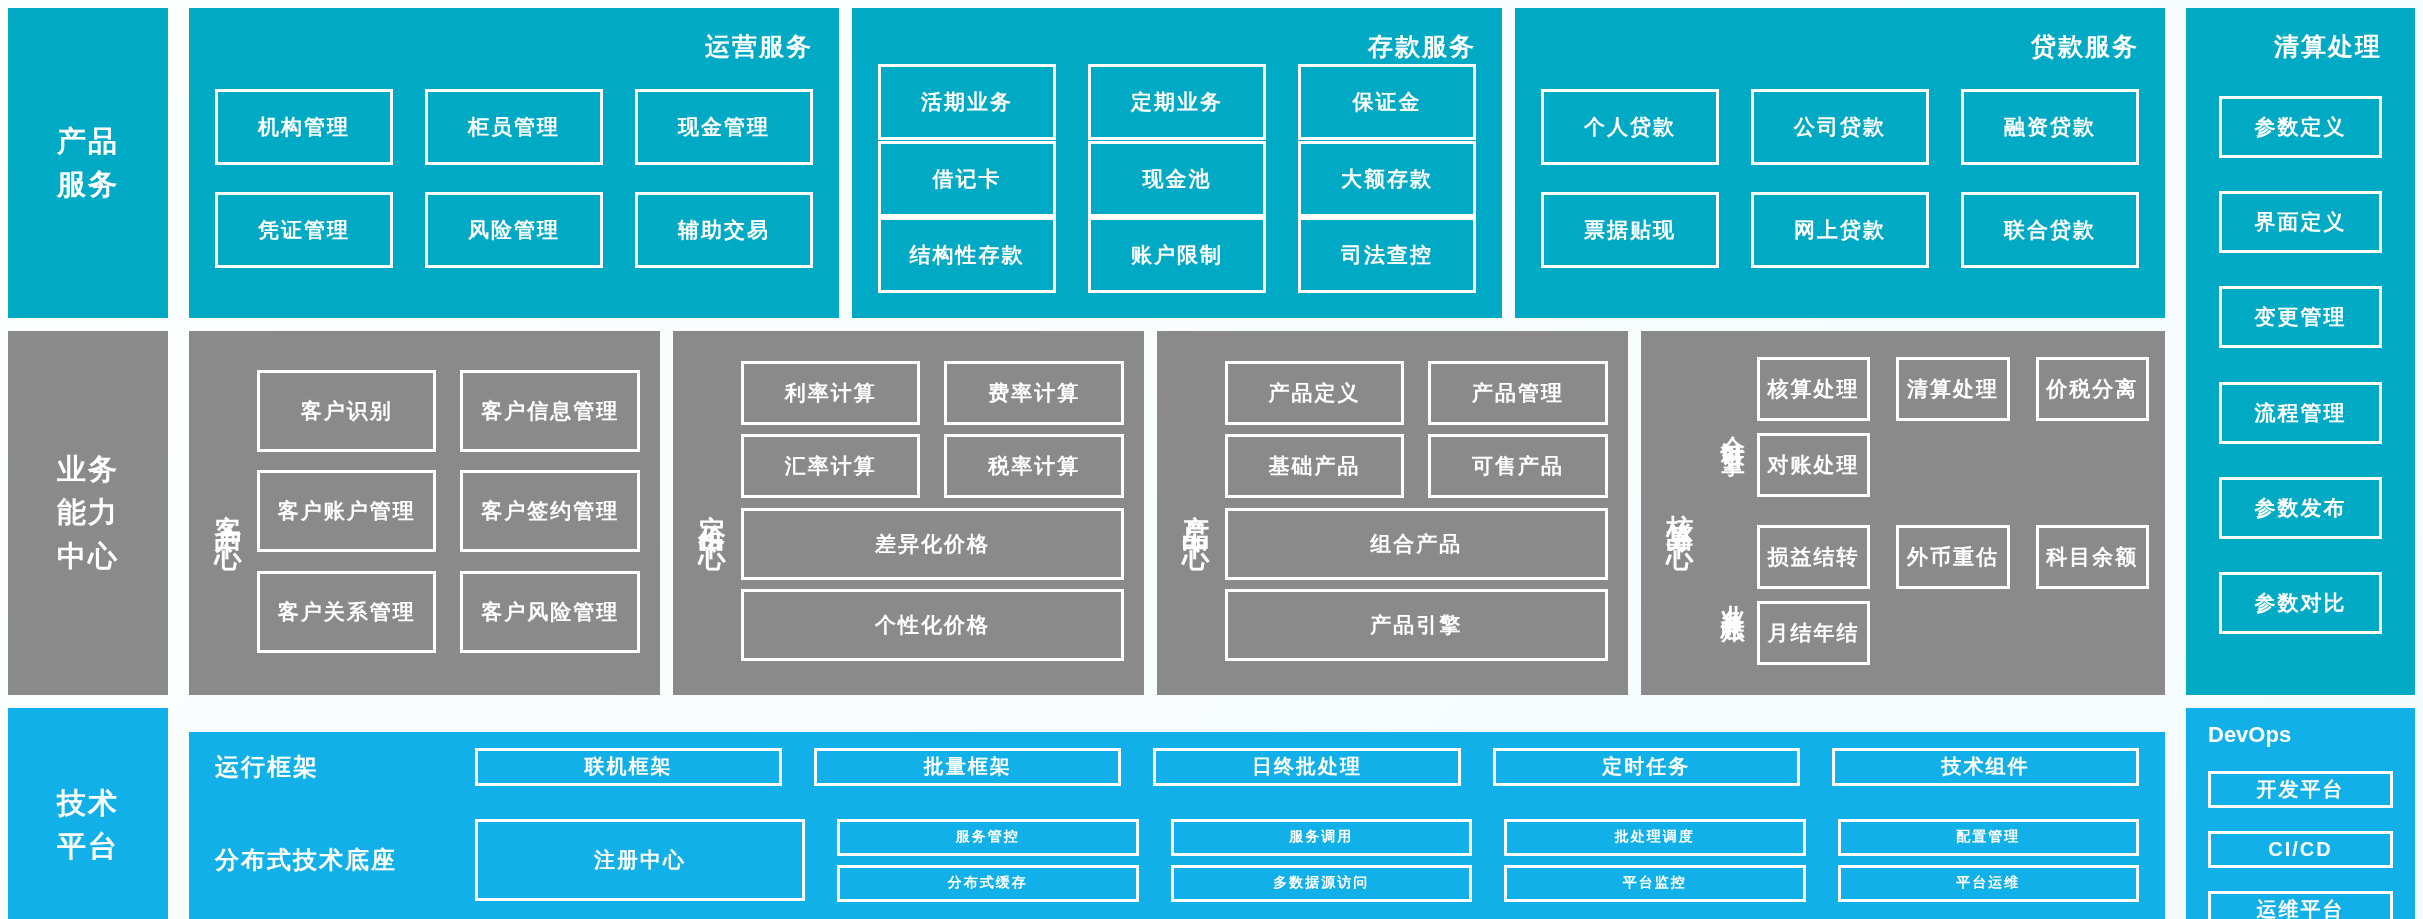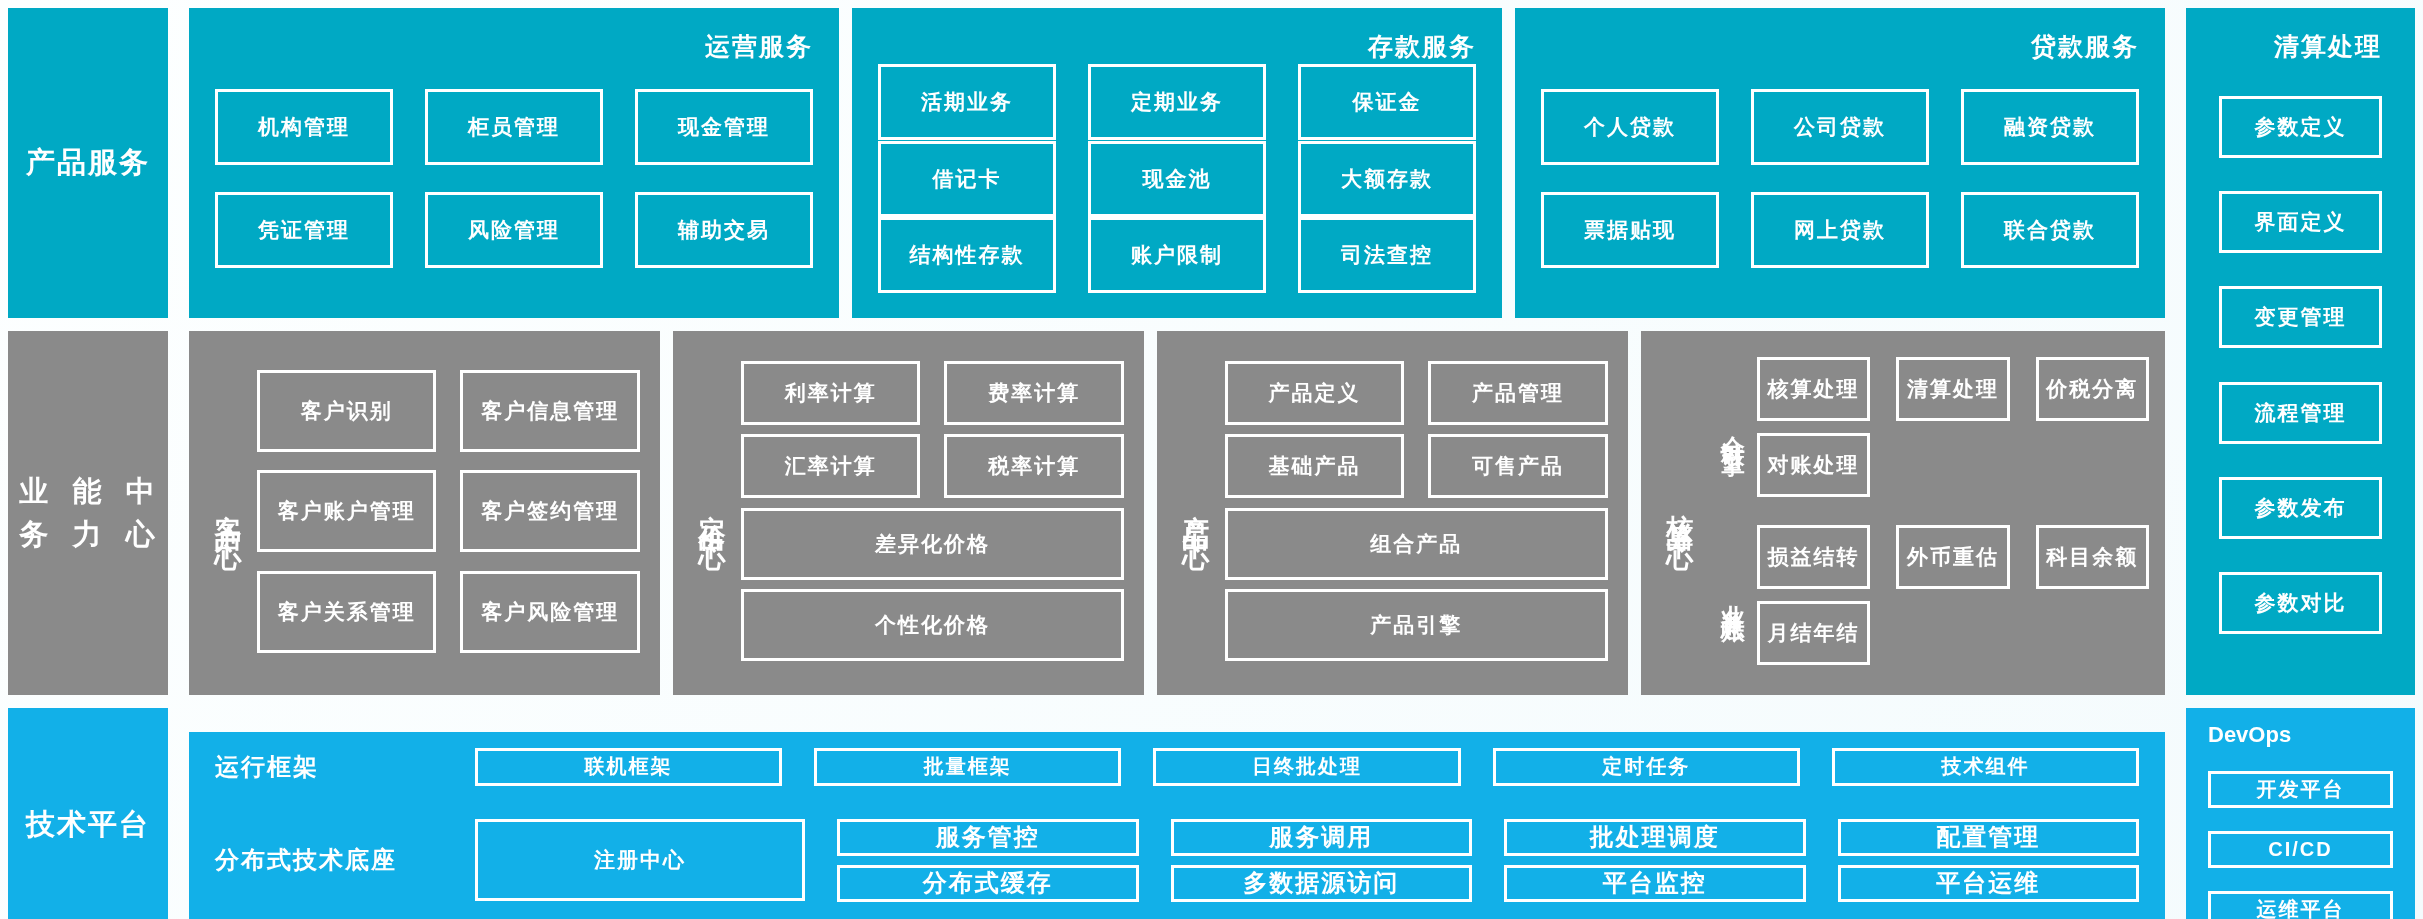--- a/index.html
+++ b/index.html
@@ -13,21 +13,21 @@
     grid-template-rows:310px 364px 1fr;
     gap:13px 21px;
     font-family:"Liberation Sans","DejaVu Sans",sans-serif;
     font-weight:bold;
     color:#ffffff;
   }
   .teal { background:var(--teal,#00a9c4); }
   .gray { background:var(--gray,#8a8a8a); }
   .blue { background:var(--blue,#12b0e8); }
 
-  .leftlabel { display:flex; flex-direction:row; justify-content:center; align-items:center;
+  .leftlabel { display:flex; flex-direction:column; justify-content:center; align-items:center;
                font-size:29px; line-height:1.5; letter-spacing:2px; text-align:center; }
 
   .topmain { grid-column:2; grid-row:1; display:flex; gap:13px; }
   .sec { flex:1; display:flex; flex-direction:column; padding:10px 26px 24px; }
   .sec-title { text-align:right; font-size:25px; padding-top:12px; letter-spacing:2px; }
   .boxrows { flex:1; display:flex; flex-direction:column; justify-content:space-evenly; }
   .boxrow { display:flex; gap:32px; }
   .box { border:3px solid #ffffff; display:flex; align-items:center; justify-content:center;
          font-size:21px; font-weight:bold; letter-spacing:2px; text-align:center; }
   .boxrow .box { flex:1; height:76px; }
@@ -54,21 +54,21 @@
   .accgrid .box { height:64px; }
 
   .botmain { grid-column:2; grid-row:3; display:flex; flex-direction:column; justify-content:center; }
   .brow { display:flex; align-items:center; padding:0 26px; gap:32px; }
   .brow1 { height:70px; }
   .brow2 { height:117px; }
   .rowlabel { width:228px; flex-shrink:0; font-size:24px; letter-spacing:2px; }
   .brow1 .box { flex:1; height:38px; font-size:20px; }
   .regbox { width:330px; height:82px; flex-shrink:0; }
   .basegrid { flex:1; display:grid; grid-template-columns:repeat(4,1fr); gap:9px 32px; }
-  .basegrid .box { height:37px; font-size:24px; }
+  .basegrid .box { height:37px; font-size:14px; }
 
   .devopscol { grid-column:3; grid-row:3; display:flex; flex-direction:column; padding:6px 22px 14px; }
   .dev-title { font-size:22px; padding-top:8px; }
   .devboxes { flex:1; display:flex; flex-direction:column; justify-content:space-evenly; }
   .devboxes .box { height:37px; font-size:20px;margin-top:23px; }
 </style>
 </head>
 <body>
 
 <div class="page">

